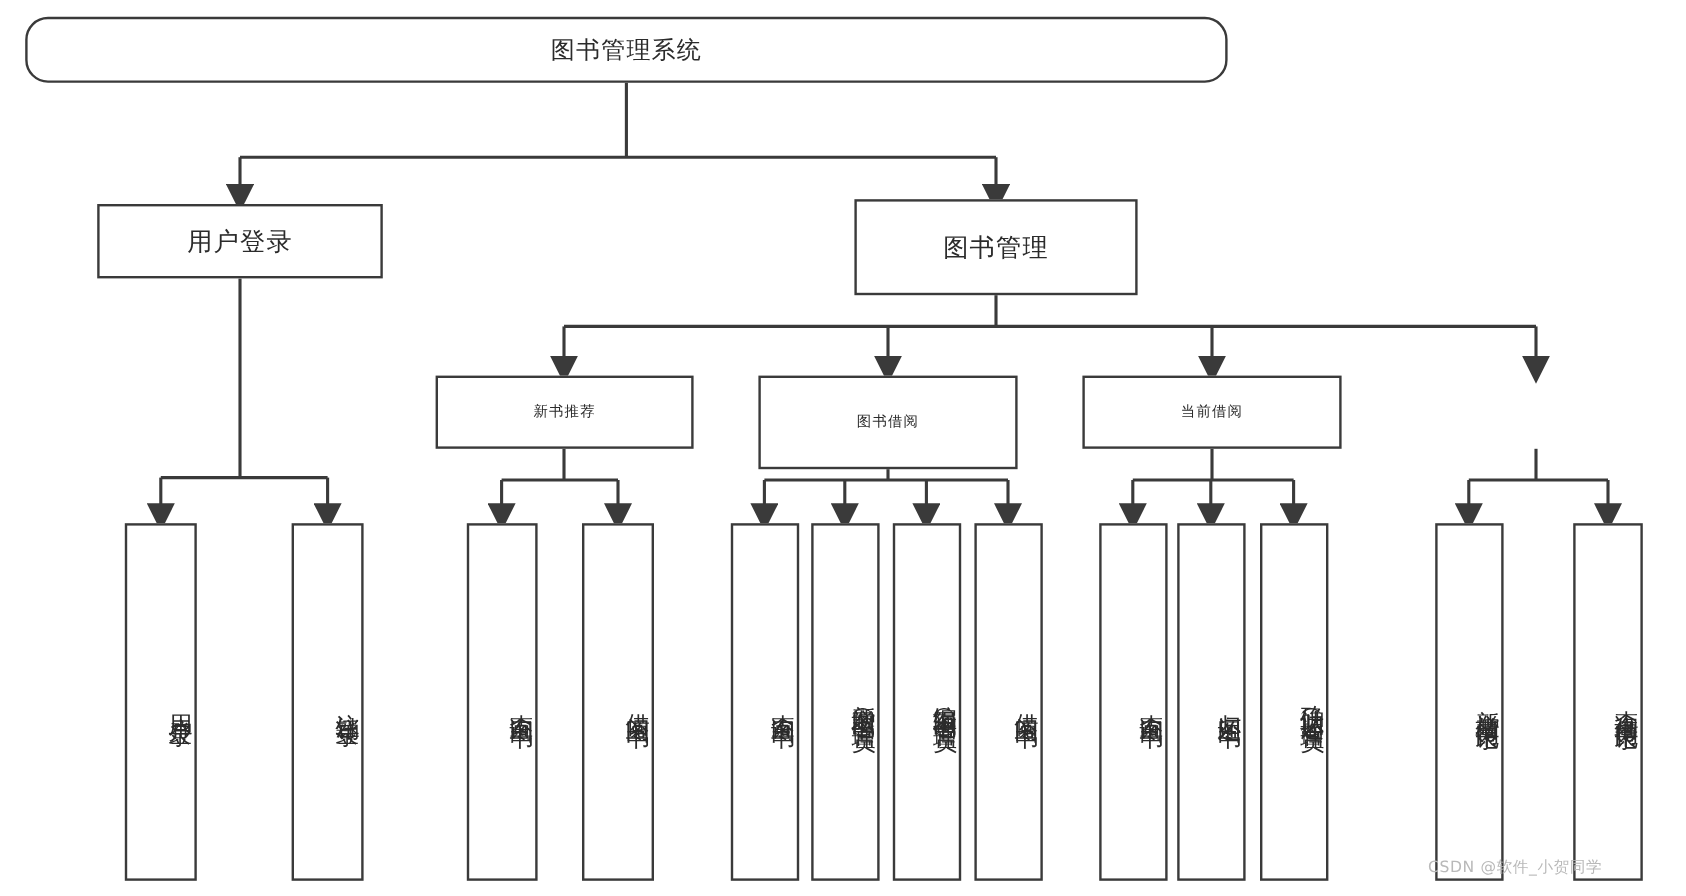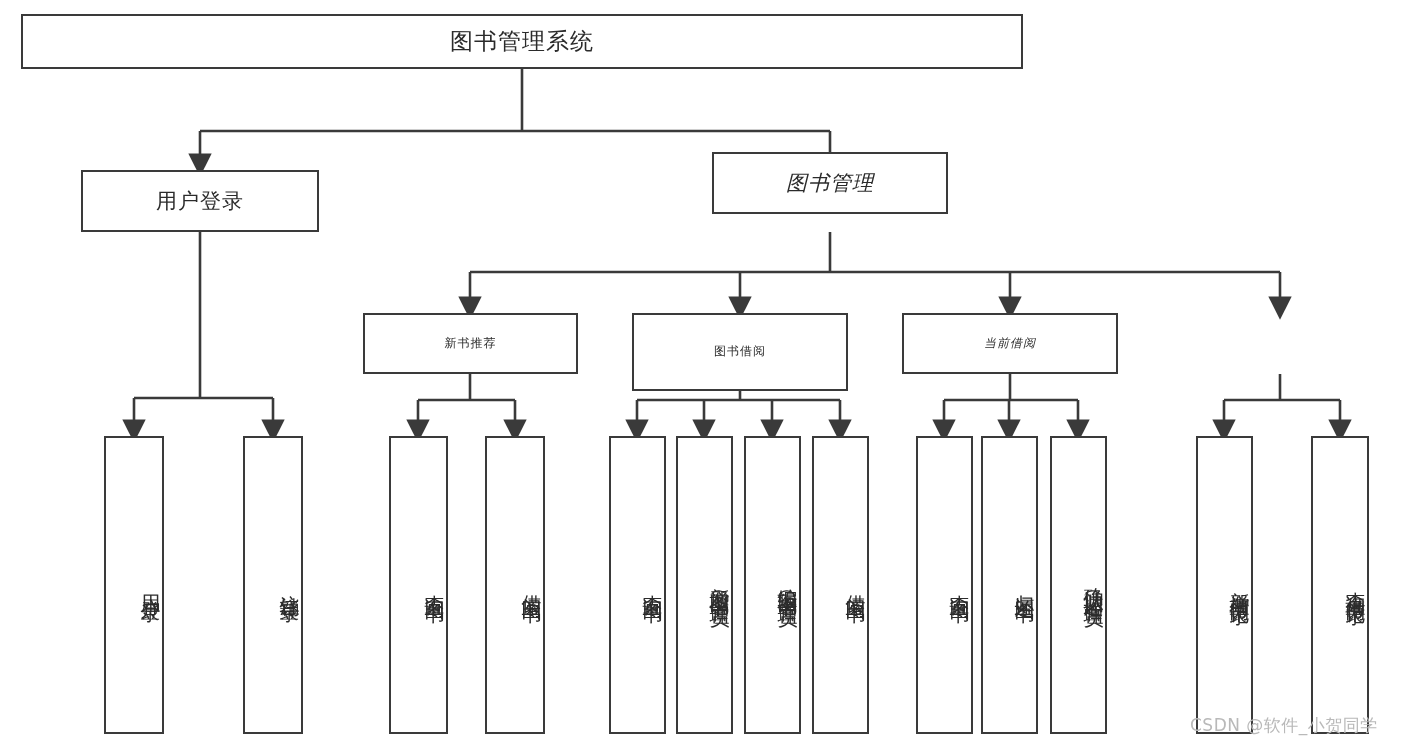--- a/index.html
+++ b/index.html
@@ -13,21 +13,21 @@
     background:#ffffff;
     color:#2b2b2b;
     display:flex;
     align-items:center;
     justify-content:center;
     text-align:center;
     font-size:21px;
     line-height:1.15;
     letter-spacing:1px;
   }
-  .node.root{font-size:23px;}
+  .node.root{font-size:20px;border-radius:19px;}
   .node.lvl2{font-size:21px;}
   .node.lvl3{font-size:12px;}
   .node.leaf{
     font-size:20px;
     writing-mode:vertical-rl;
     text-orientation:upright;
     letter-spacing:3px;
     padding:10px 0;
     align-items:flex-start;
     justify-content:center;
@@ -35,21 +35,21 @@
   .leaf-txt{
     writing-mode:vertical-rl;
     text-orientation:upright;
     letter-spacing:3px;
     display:block;
   }
   #watermark{
     position:absolute;
     left:1190px;
     top:714px;
-    font-size:17px;
+    font-size:13px;
     color:#b9b9b9;
     white-space:nowrap;
     letter-spacing:0.5px;
     font-family:"DejaVu Sans","Liberation Sans",sans-serif;
   }
 </style>
 </head>
 <body>
 
 <div id="canvas">
@@ -104,31 +104,31 @@
     </g>
   </svg>
 
   <div class="node root" style="left:21px;top:14px;width:1002px;height:55px;">
     <span>图书管理系统</span>
   </div>
 
   <div class="node lvl2" style="left:81px;top:170px;width:238px;height:62px;">
     <span>用户登录</span>
   </div>
-  <div class="node lvl2" style="left:712px;top:152px;width:236px;height:62px;font-style:italic;">
+  <div class="node lvl2" style="left:712px;top:166px;width:236px;height:80px;">
     <span>图书管理</span>
   </div>
 
   <div class="node lvl3" style="left:363px;top:313px;width:215px;height:61px;">
     <span>新书推荐</span>
   </div>
   <div class="node lvl3" style="left:632px;top:313px;width:216px;height:78px;">
     <span>图书借阅</span>
   </div>
-  <div class="node lvl3" style="left:902px;top:313px;width:216px;height:61px;font-style:italic;">
+  <div class="node lvl3" style="left:902px;top:313px;width:216px;height:61px;">
     <span>当前借阅</span>
   </div>
 
   <div class="node leaf" style="left:104px;top:436px;width:60px;height:298px;">
     <span class="leaf-txt">用户登录</span>
   </div>
   <div class="node leaf" style="left:243px;top:436px;width:60px;height:298px;">
     <span class="leaf-txt">注销登录</span>
   </div>
 

